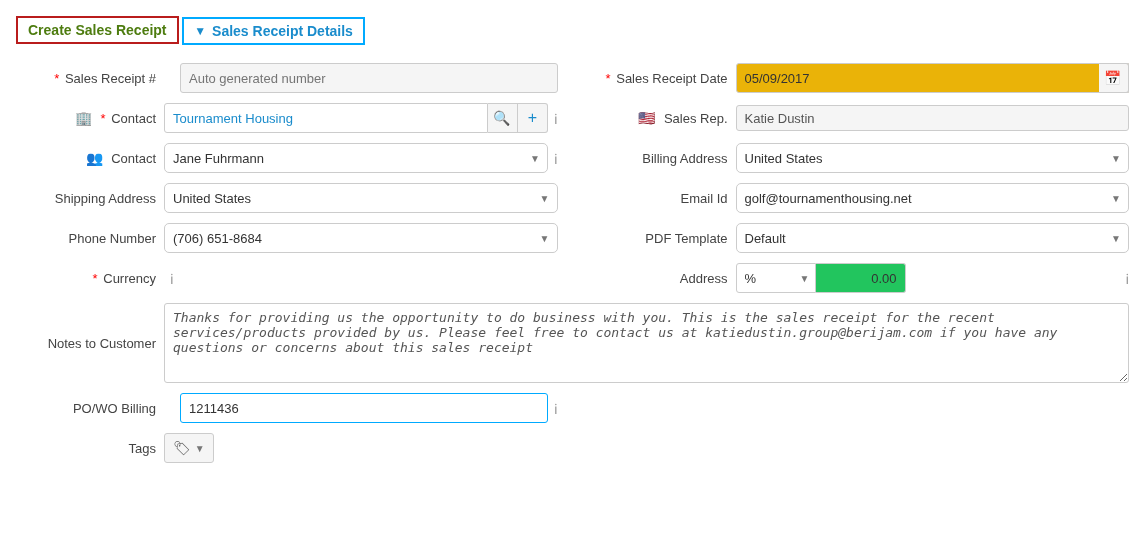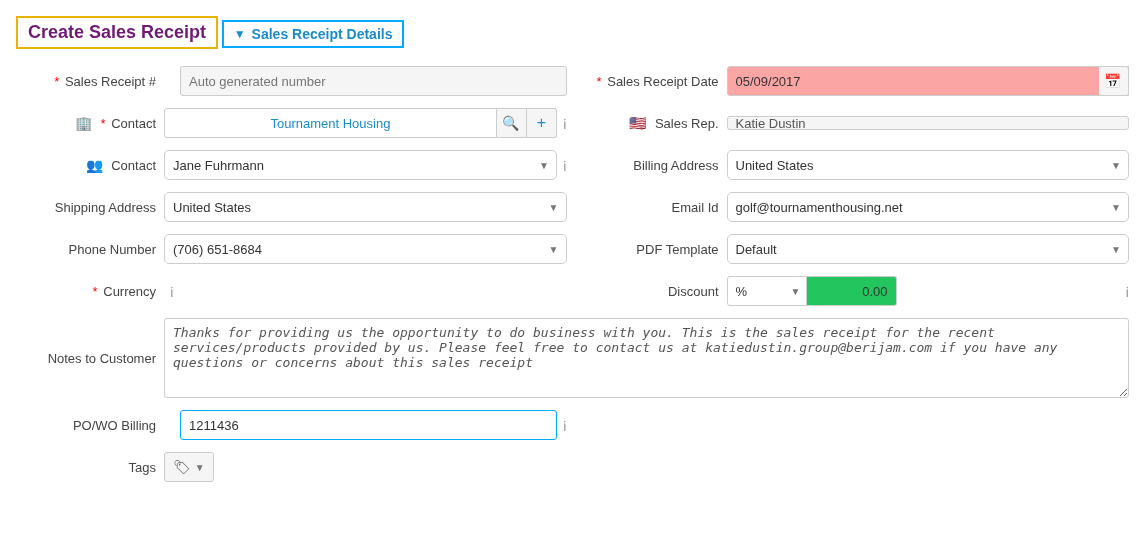--- a/index.html
+++ b/index.html
@@ -4,27 +4,27 @@
   <style>
     * { box-sizing: border-box; margin: 0; padding: 0; }
     body {
       font-family: Arial, sans-serif;
       font-size: 13px;
       color: #333;
       background: #fff;
       padding: 16px;
     }
     h1 {
-      font-size: 18px;
+      font-size: 14px;
       font-weight: bold;
-      border: 2px solid #eab308;
+      border: 2px solid #b91c1c;
       display: inline-block;
       padding: 4px 10px;
       margin-bottom: 14px;
-      color: #701a75;
+      color: #4d7c0f;
     }
     .section-header {
       display: flex;
       align-items: center;
       border: 2px solid #00aaff;
       display: inline-flex;
       padding: 4px 10px;
       margin-bottom: 18px;
       color: #1a8ccc;
       font-weight: bold;
@@ -33,21 +33,20 @@
     }
     .section-header .chevron {
       margin-right: 6px;
       font-size: 12px;
     }
     .form-grid {
       display: grid;
       grid-template-columns: 1fr 1fr;
       column-gap: 30px;
       row-gap: 10px;
-      gap: 12px;
     }
     .form-row {
       display: flex;
       align-items: center;
     }
     .form-label {
       text-align: right;
       min-width: 140px;
       margin-right: 8px;
       color: #444;
@@ -86,21 +85,20 @@
     .input-with-buttons input {
       flex: 1;
       height: 30px;
       border: 1px solid #ccc;
       border-radius: 3px 0 0 3px;
       padding: 4px 8px;
       font-size: 13px;
       color: #1a8ccc;
       background: #fff;
       outline: none;
-      text-align: center;
     }
     .btn-search, .btn-add {
       height: 30px;
       width: 30px;
       border: 1px solid #ccc;
       background: #f5f5f5;
       cursor: pointer;
       display: flex;
       align-items: center;
       justify-content: center;
@@ -148,21 +146,21 @@
       flex: 1;
     }
     .date-wrapper input {
       width: 100%;
       height: 30px;
       border: 1px solid #ccc;
       border-radius: 3px 0 0 3px;
       padding: 4px 8px;
       font-size: 13px;
       color: #333;
-      background: #fca5a5;
+      background: #eab308;
       outline: none;
     }
     .date-wrapper .calendar-btn {
       position: absolute;
       right: 0;
       top: 0;
       height: 30px;
       width: 30px;
       border: 1px solid #ccc;
       border-left: none;
@@ -262,21 +260,21 @@
     }
     .full-width-row {
       grid-column: 1 / -1;
     }
     .flag-icon {
       font-size: 14px;
       margin-right: 4px;
     }
     .sales-rep-input {
       flex: 1;
-      height: 14px;
+      height: 26px;
       border: 1px solid #ccc;
       border-radius: 3px;
       padding: 4px 8px;
       font-size: 13px;
       color: #333;
       background: #f5f5f5;
     }
   </style>
 </head>
 <body>
@@ -413,21 +411,21 @@
   <div class="form-row">
     <div class="form-label">
       <span class="required-star">*</span>
       <span>Currency</span>
     </div>
     <span class="info-icon">ℹ</span>
   </div>
 
   <div class="form-row">
     <div class="form-label">
-      <span>Discount</span>
+      <span>Address</span>
     </div>
     <div class="discount-row">
       <div class="discount-select-wrap">
         <select class="discount-select">
           <option value="%">%</option>
         </select>
       </div>
       <input type="text" class="discount-input" value="0.00" style="">
     </div>
     <span class="info-icon">ℹ</span>

